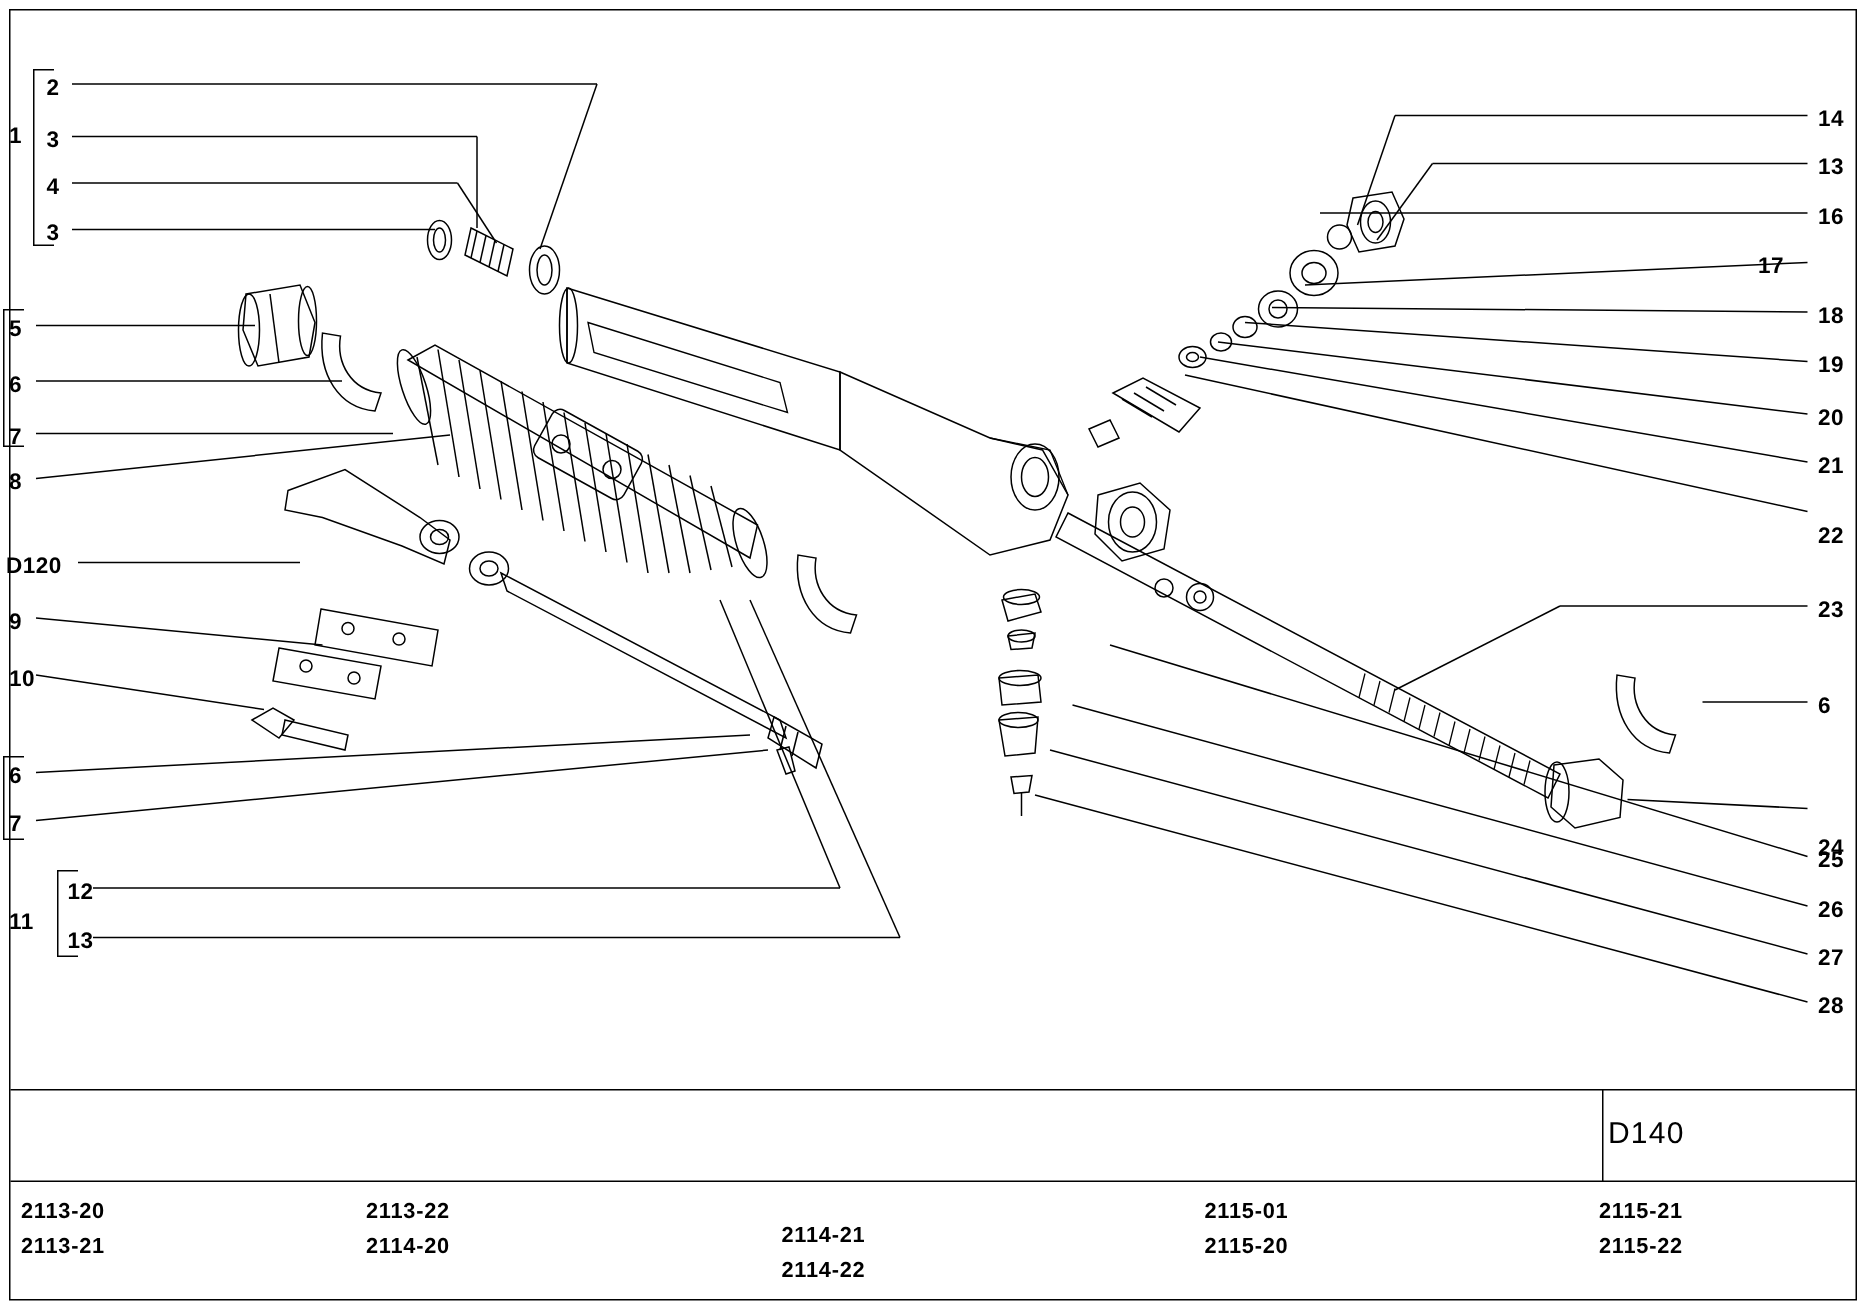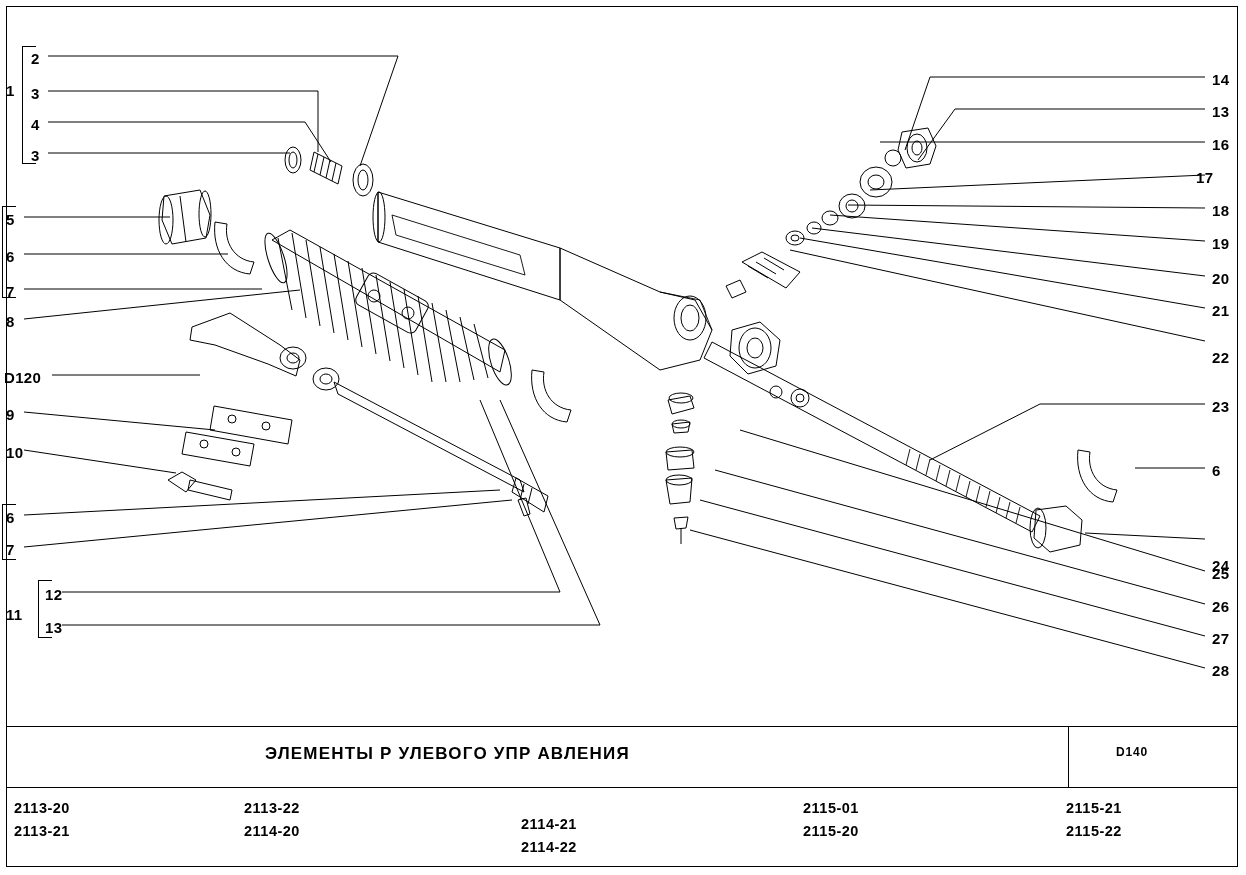--- a/index.html
+++ b/index.html
@@ -7,21 +7,21 @@
   #root{position:relative;width:1246px;height:875px;overflow:hidden;}
   .frame{position:absolute;left:6px;top:6px;width:1232px;height:861px;border:1.5px solid #000;box-sizing:border-box;}
   .callout{position:absolute;font-size:15px;font-weight:bold;letter-spacing:.3px;white-space:nowrap;}
   .callout.left{text-align:left;}
   .callout.right{text-align:left;}
   .bracket{position:absolute;border:1.4px solid #000;border-right:none;box-sizing:border-box;}
   svg.lines{position:absolute;left:0;top:0;width:1246px;height:875px;}
   .title-band{position:absolute;left:7px;top:726px;width:1230px;height:62px;border-top:1.5px solid #000;border-bottom:1.5px solid #000;box-sizing:border-box;}
   .title-text{position:absolute;left:265px;top:744px;font-size:17px;font-weight:bold;letter-spacing:1.2px;}
   .code-divider{position:absolute;left:1068px;top:726px;width:0;height:62px;border-left:1.5px solid #000;}
-  .code-text{position:absolute;left:1116px;top:745px;font-size:12px;font-weight:bold;letter-spacing:.8px;}
+  .code-text{position:absolute;left:1072px;top:745px;font-size:20px;font-weight:normal;letter-spacing:.8px;}
   .models{position:absolute;left:7px;top:789px;width:1230px;height:90px;}
   .model-col{position:absolute;font-size:14.5px;font-weight:bold;letter-spacing:.5px;}
   .model-col div{margin-bottom:7px;}
 </style>
 </head>
 <body>
 
 <div id="root">
 
   <div class="frame"></div>
@@ -224,36 +224,35 @@
   <div class="callout left" style="left:6px;top:444px;">10</div>
   <div class="callout left" style="left:6px;top:509px;">6</div>
   <div class="callout left" style="left:6px;top:541px;">7</div>
   <div class="callout left" style="left:6px;top:606px;">11</div>
   <div class="callout left" style="left:45px;top:586px;">12</div>
   <div class="callout left" style="left:45px;top:619px;">13</div>
 
   <div class="callout right" style="left:1212px;top:71px;">14</div>
   <div class="callout right" style="left:1212px;top:103px;">13</div>
   <div class="callout right" style="left:1212px;top:136px;">16</div>
-  <div class="callout right" style="left:1196px;top:169px;">17</div>
+  <div class="callout right" style="left:1172px;top:169px;">17</div>
   <div class="callout right" style="left:1212px;top:202px;">18</div>
   <div class="callout right" style="left:1212px;top:235px;">19</div>
   <div class="callout right" style="left:1212px;top:270px;">20</div>
   <div class="callout right" style="left:1212px;top:302px;">21</div>
   <div class="callout right" style="left:1212px;top:335px;margin-top:14px;">22</div>
   <div class="callout right" style="left:1212px;top:398px;">23</div>
   <div class="callout right" style="left:1212px;top:462px;">6</div>
   <div class="callout right" style="left:1212px;top:533px;margin-top:24px;">24</div>
   <div class="callout right" style="left:1212px;top:565px;">25</div>
   <div class="callout right" style="left:1212px;top:598px;">26</div>
   <div class="callout right" style="left:1212px;top:630px;">27</div>
   <div class="callout right" style="left:1212px;top:662px;">28</div>
 
   <div class="title-band"></div>
-  <div class="title-text">ЭЛЕМЕНТЫ   Р УЛЕВОГО   УПР АВЛЕНИЯ</div>
   <div class="code-divider"></div>
   <div class="code-text">D140</div>
 
   <div class="models">
     <div class="model-col" style="left:7px;top:11px;">
       <div>2113-20</div>
       <div>2113-21</div>
     </div>
     <div class="model-col" style="left:237px;top:11px;">
       <div>2113-22</div>

